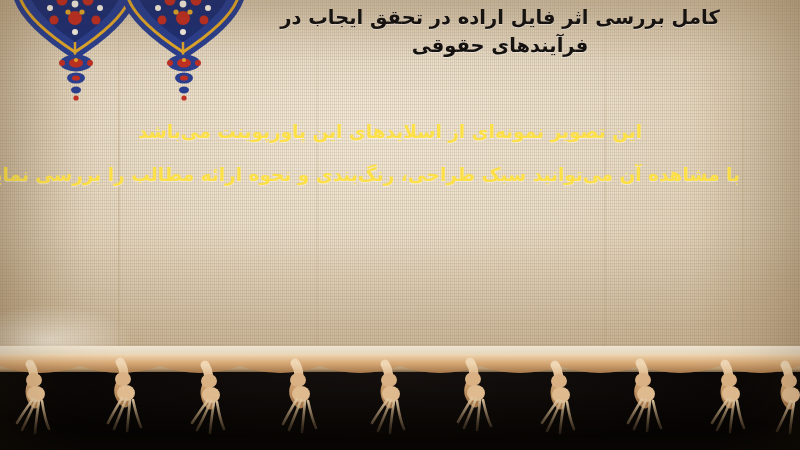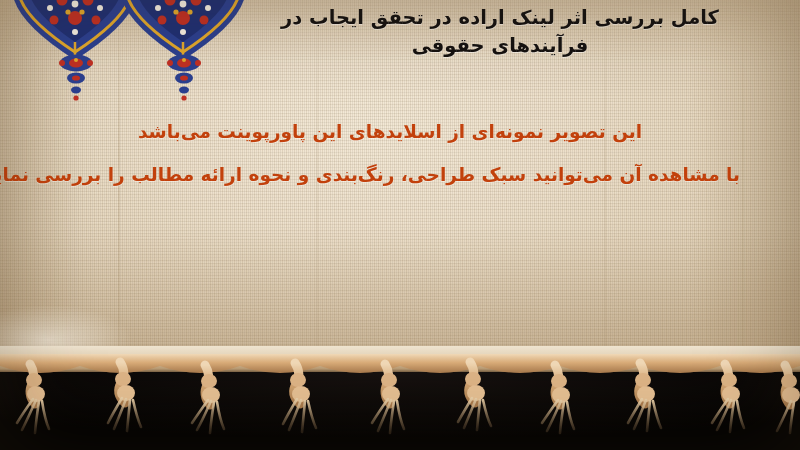--- a/index.html
+++ b/index.html
@@ -66,21 +66,21 @@
     line-height:1.42;
     letter-spacing:0px;
     text-shadow:0 1px 0 rgba(255,255,255,.45);
     direction:rtl;
   }
   .body-block{
     position:absolute;
     left:40px;top:110px;width:700px;
     text-align:center;
     direction:rtl;
-    color:#c2410c;
+    color:#fde047;
   }
   .body-line{
     font-size:18.5px;
     font-weight:600;
     line-height:2.33;
     white-space:nowrap;
     text-shadow:0 1px 0 rgba(255,255,255,.40);
   }
 
   
@@ -244,21 +244,21 @@
       <circle cx="14" cy="9" r="3" fill="#c03023"></circle>
         <circle cx="42" cy="9" r="3" fill="#c03023"></circle>
       <circle cx="28" cy="6" r="2" fill="#e0a72c"></circle>
       <ellipse cx="28" cy="24" rx="9" ry="5.5" fill="#2b3f8f"></ellipse>
       <ellipse cx="28" cy="24" rx="4" ry="2.6" fill="#c03023"></ellipse>
       <ellipse cx="28" cy="36" rx="5" ry="3.4" fill="#2b3f8f"></ellipse>
       <circle cx="28" cy="44" r="2.6" fill="#c03023"></circle>
     </svg>
   </div>
 
-  <div class="title">کامل بررسی اثر لینک اراده در تحقق ایجاب در فرآیندهای حقوقی</div>
+  <div class="title">کامل بررسی اثر فایل اراده در تحقق ایجاب در فرآیندهای حقوقی</div>
 
   <div class="body-block">
     <div class="body-line">این تصویر نمونه‌ای از اسلایدهای این پاورپوینت می‌باشد</div>
     <div class="body-line">با مشاهده آن می‌توانید سبک طراحی، رنگ‌بندی و نحوه ارائه مطالب را بررسی نمایید</div>
   </div>
 
   <div class="corner-glow"></div>
 
   <div class="fringe-band">
     <div class="black-bg"></div>

